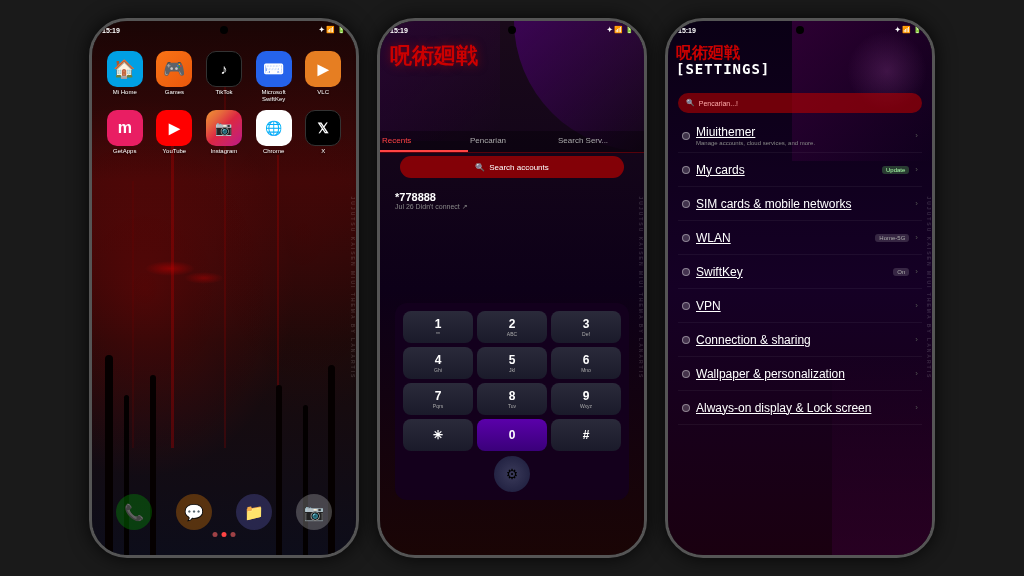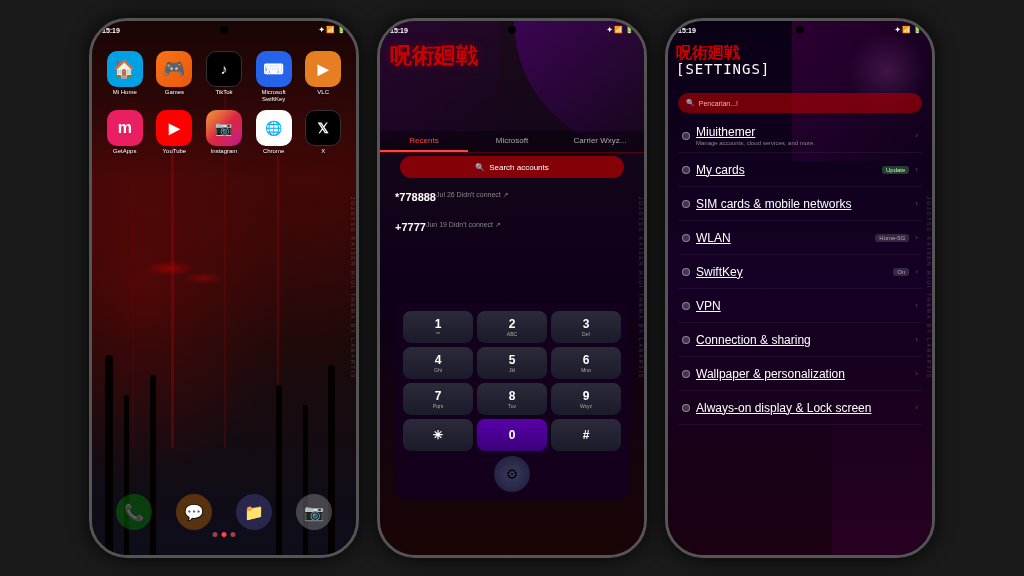--- a/index.html
+++ b/index.html
@@ -178,21 +178,21 @@
       top: 110px;
       left: 0;
       right: 0;
       display: flex;
       background: rgba(0,0,0,0.3);
       border-bottom: 1px solid rgba(255,0,0,0.3);
     }
 
     .dialer-tab {
       flex: 1;
-      text-align: center;
+      text-align: left;
       padding: 5px 2px;
       font-size: 8px;
       color: #aaa;
     }
 
     .dialer-tab.active {
       color: #ff4444;
       border-bottom: 2px solid #ff4444;
     }
 
@@ -210,21 +210,21 @@
       gap: 4px;
       font-size: 8px;
       color: #fff;
     }
 
     .call-log-item {
       position: absolute;
       left: 15px;
       right: 15px;
       display: flex;
-      flex-direction: row;
+      flex-direction: column;
     }
 
     .call-number {
       font-size: 11px;
       color: #fff;
       font-weight: bold;
     }
 
     .call-info {
       font-size: 7px;
@@ -315,21 +315,21 @@
       font-weight: 900;
       color: #cc0000;
       font-family: serif;
     }
 
     .settings-title {
       position: absolute;
       top: 40px;
       left: 8px;
       font-size: 14px;
-      font-weight: normal;
+      font-weight: bold;
       color: #fff;
       font-family: monospace;
       letter-spacing: 1px;
     }
 
     .settings-search {
       position: absolute;
       top: 72px;
       left: 10px;
       right: 10px;
@@ -554,36 +554,32 @@
 
       <div class="punch-hole"></div>
 
       <div class="status-bar">
         <span>15:19</span>
         <span>✦ 📶 🔋</span>
       </div>
 
       <div class="dialer-tabs">
         <div class="dialer-tab active">Recents</div>
-        <div class="dialer-tab">Microsoft</div>
-        <div class="dialer-tab">Carrier Wxyz...</div>
+        <div class="dialer-tab">Pencarian</div>
+        <div class="dialer-tab">Search Serv...</div>
       </div>
 
       <div class="search-bar-dialer">
         <span>🔍</span>
         <span>Search accounts</span>
       </div>
 
       <div class="call-log-item" style="top:170px;">
         <span class="call-number">*778888</span>
         <span class="call-info">Jul 26  Didn't connect ↗</span>
-      </div>
-      <div class="call-log-item" style="top:200px;">
-        <span class="call-number">+7777</span>
-        <span class="call-info">Jun 19  Didn't connect ↗</span>
       </div>
 
       <div class="keypad-container">
         <div class="keypad-grid">
 
           <div class="key-btn">
             <span class="key-num">1</span>
             <span class="key-letters">**</span>
           </div>
           <div class="key-btn">

